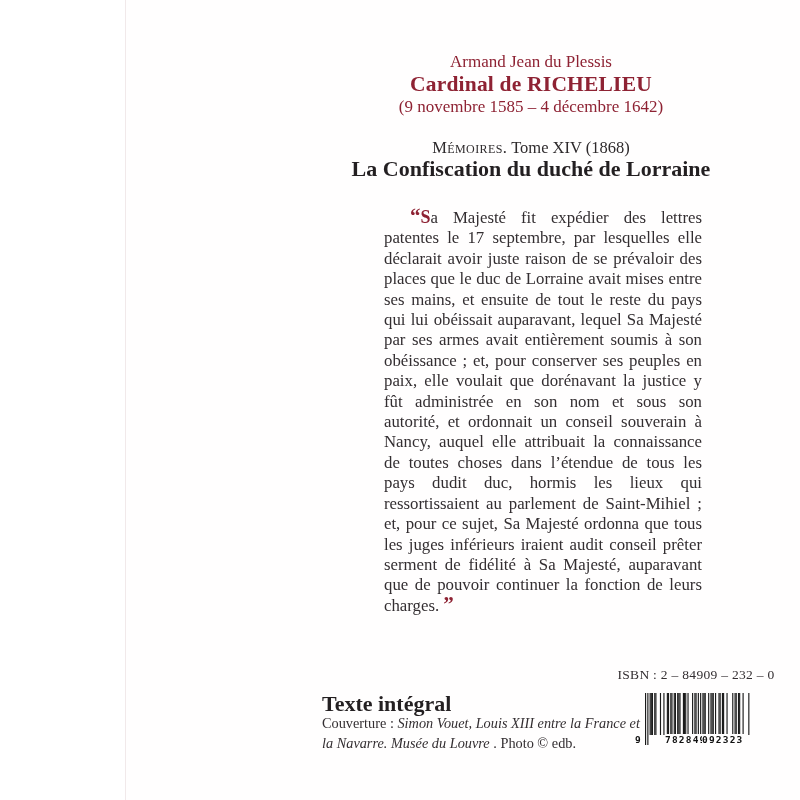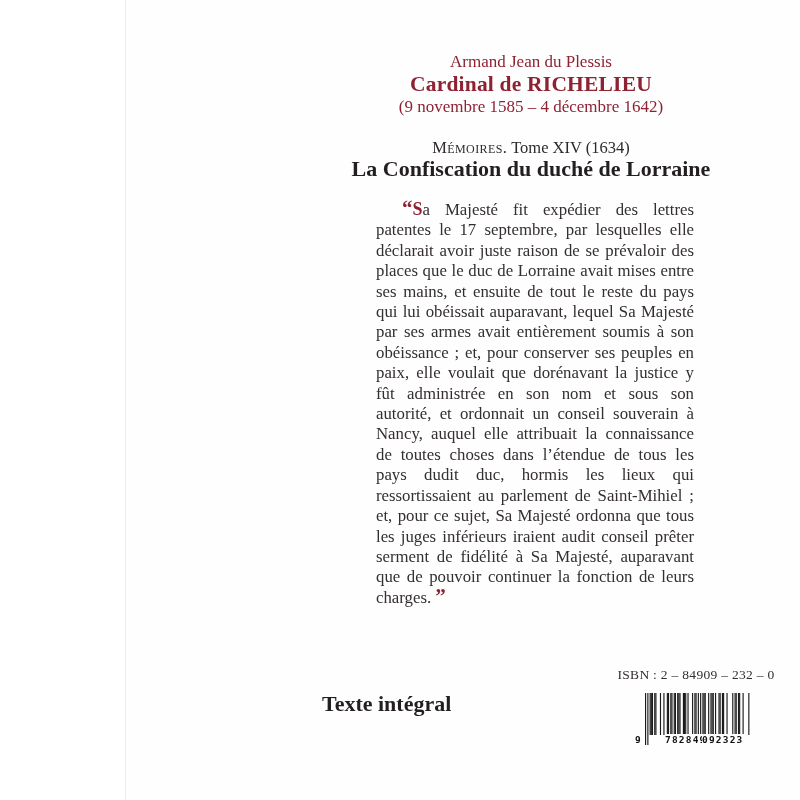--- a/index.html
+++ b/index.html
@@ -17,21 +17,21 @@
   .hline{position:absolute;left:125px;width:560px;text-align:center;white-space:nowrap;}
   .author{top:52px;font-size:17px;}
   .cardinal{top:72px;font-size:21.5px;font-weight:bold;letter-spacing:.2px;}
   .dates{top:97px;font-size:17px;}
   .red{color:#8e2233;}
   .series{top:138px;font-size:16.5px;color:#2e2a2c;}
   .smallcaps{font-variant:small-caps;letter-spacing:.4px;text-align:center;}
   .book-title{top:156px;font-size:22px;font-weight:bold;color:#231f21;}
   
   .quote{
-    position:absolute;left:250px;top:199px;width:318px;margin:0;
+    position:absolute;left:250px;top:199px;width:318px;margin:8px;
     font-size:16.8px;line-height:20.4px;text-align:justify;
     text-indent:26px;color:#332e31;
   }
   .qmark{color:#8e2233;font-weight:bold;font-size:21px;line-height:0;}
   .lead{color:#8e2233;font-weight:bold;font-size:18px;}
   
   .edition{position:absolute;left:196px;top:691px;font-size:22px;font-weight:bold;color:#231f21;}
   .credit{position:absolute;left:196px;top:713px;width:330px;margin:0;font-size:14.3px;line-height:20px;color:#332e31;}
   .credit i{font-family:"Liberation Serif",serif;}
   
@@ -49,21 +49,21 @@
 </style>
 </head>
 <body>
 
 <div class="cover">
 
   <div class="hline author red">Armand Jean du Plessis</div>
   <div class="hline cardinal red">Cardinal de RICHELIEU</div>
   <div class="hline dates red">(9 novembre 1585 – 4 décembre 1642)</div>
 
-  <div class="hline series"><span class="smallcaps">Mémoires.</span><span> Tome XIV (1634)</span></div>
+  <div class="hline series"><span class="smallcaps">Mémoires.</span><span> Tome XIV (1868)</span></div>
   <div class="hline book-title">La Confiscation du duché de Lorraine</div>
 
   <p class="quote"><span class="qmark">“</span><span class="lead">S</span><span>a Majesté fit expédier des lettres patentes le 17 septembre, par lesquelles elle déclarait avoir juste raison de se prévaloir des places que le duc de Lorraine avait mises entre ses mains, et ensuite de tout le reste du pays qui lui obéissait auparavant, lequel Sa Majesté par ses armes avait entièrement soumis à son obéissance ; et, pour conserver ses peuples en paix, elle voulait que dorénavant la justice y fût administrée en son nom et sous son autorité, et ordonnait un conseil souverain à Nancy, auquel elle attribuait la connaissance de toutes choses dans l’étendue de tous les pays dudit duc, hormis les lieux qui ressortissaient au parlement de Saint-Mihiel ; et, pour ce sujet, Sa Majesté ordonna que tous les juges inférieurs iraient audit conseil prêter serment de fidélité à Sa Majesté, auparavant que de pouvoir continuer la fonction de leurs charges. </span><span class="qmark">”</span></p>
 
   <div class="isbn">ISBN : 2 – 84909 – 232 – 0</div>
 
   <div class="barcode">
     <svg id="barcode-svg" viewBox="0 0 95 52" preserveAspectRatio="none">
         <rect x="0" y="0" width="1" height="52" fill="#1a1a1a"></rect>
         <rect x="2" y="0" width="1" height="52" fill="#1a1a1a"></rect>
@@ -115,14 +115,15 @@
       </svg>
     <div class="bc-digits">
       <span class="bc-d1">9</span>
       <span class="bc-d2">782849</span>
       <span class="bc-d3">092323</span>
     </div>
   </div>
 
   <div class="edition">Texte intégral</div>
 
+  <p class="credit"><span>Couverture : </span><i>Simon Vouet, Louis XIII entre la France et la Navarre. Musée du Louvre</i><span> . Photo © edb.</span></p>
 
 </div>
 
 </body></html>

